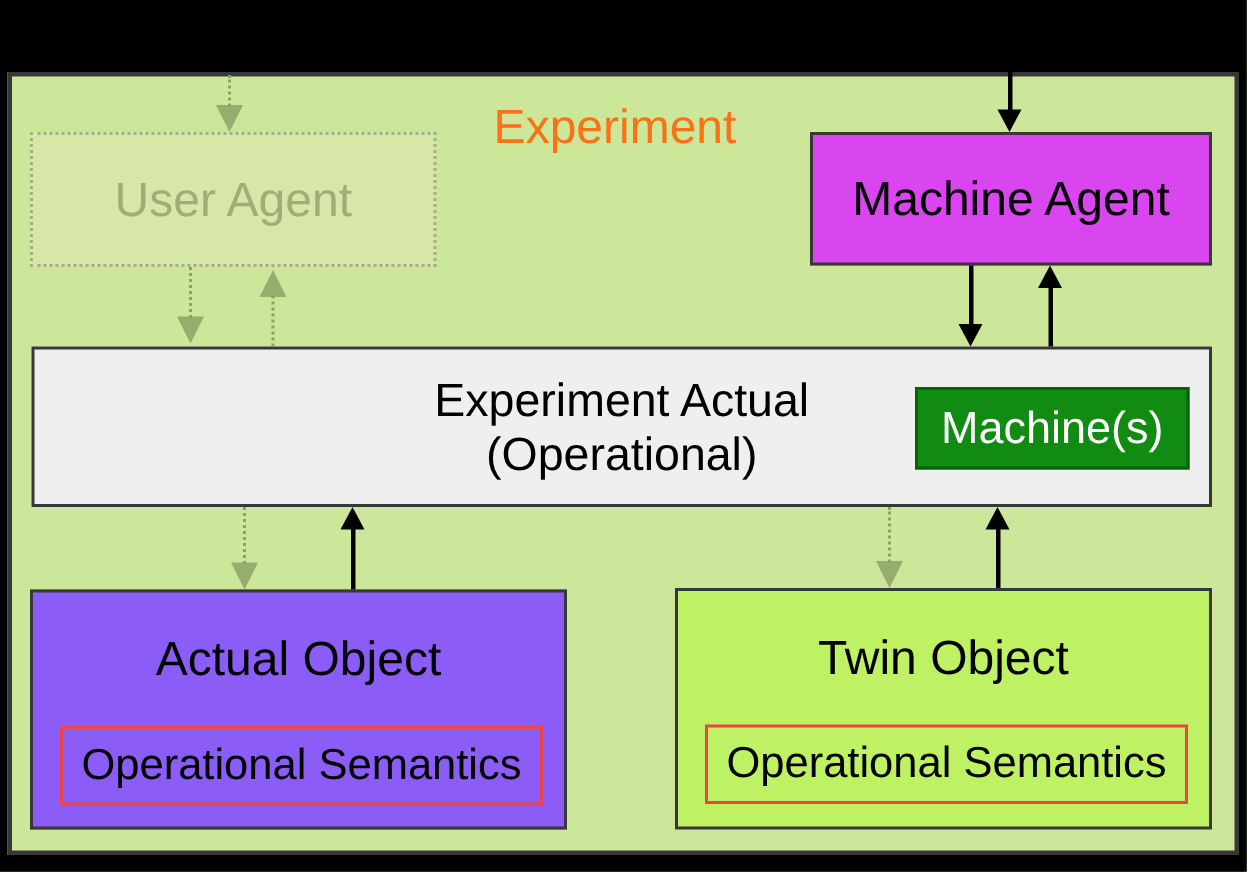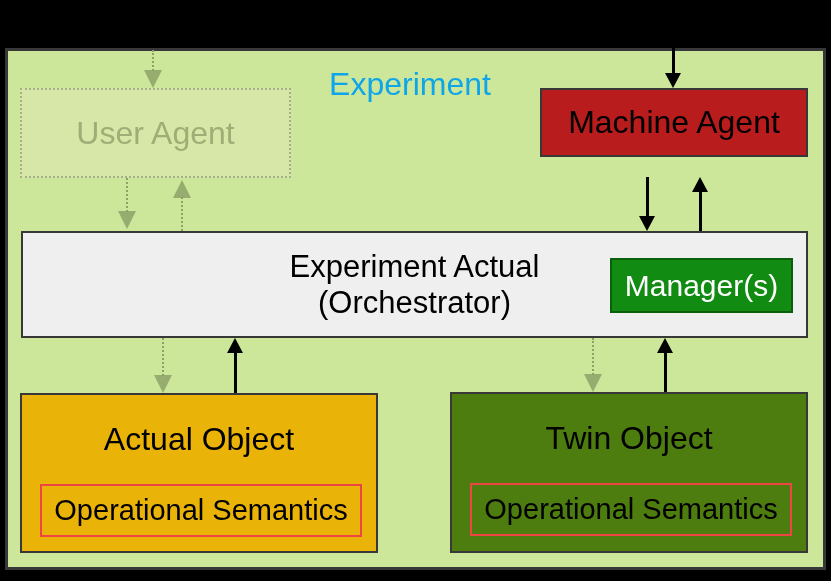--- a/index.html
+++ b/index.html
@@ -22,60 +22,60 @@
     box-sizing:border-box;
     display:flex;align-items:center;justify-content:center;
     text-align:right;
     color:#000;
   }
   .diagram-title{
     position:absolute;
     left:280px;top:66px;width:260px;
     text-align:center;
     font-size:32px;
-    color:#0ea5e9;
+    color:#f97316;
   }
   .user-agent{
     left:20px;top:88px;width:271px;height:90px;
     background:#d7e7a8;
     border:2px dotted #a3b088;
     color:#9fae76;
     font-size:32px;
   }
   .machine-agent{
-    left:540px;top:88px;width:268px;height:69px;
-    background:#b91c1c;
+    left:540px;top:88px;width:268px;height:89px;
+    background:#d946ef;
     border:2px solid #383838;
     font-size:32px;
   }
   .experiment-manager{
     left:21px;top:231px;width:787px;height:107px;
     background:#efefef;
     border:2px solid #383838;
     font-size:31px;
     line-height:1.15;
     flex-direction:column;
   }
   .workflow{
     left:610px;top:258px;width:183px;height:55px;
     background:#118b11;
     border:2px solid #0a5f0a;
     color:#fff;
     font-size:30px;
   }
   .actual-object{
     left:20px;top:393px;width:358px;height:160px;
-    background:#eab308;
+    background:#8b5cf6;
     border:2px solid #383838;
     font-size:32px;
     flex-direction:column;justify-content:flex-start;
   }
   .twin-object{
     left:450px;top:392px;width:358px;height:161px;
-    background:#4d7c0f;
+    background:#bef264;
     border:2px solid #383838;
     font-size:32px;
     flex-direction:column;justify-content:flex-start;
   }
   .object-label{
     height:88px;display:flex;align-items:center;justify-content:center;
   }
   .op-semantics{
     position:absolute;
     left:18px;top:89px;width:322px;height:53px;
@@ -113,25 +113,25 @@
   <div class="node user-agent">
     <span>User Agent</span>
   </div>
 
   <div class="node machine-agent">
     <span>Machine Agent</span>
   </div>
 
   <div class="node experiment-manager">
     <span>Experiment Actual</span>
-    <span>(Orchestrator)</span>
+    <span>(Operational)</span>
   </div>
 
   <div class="node workflow">
-    <span>Manager(s)</span>
+    <span>Machine(s)</span>
   </div>
 
   <div class="node actual-object">
     <div class="object-label">Actual Object</div>
     <div class="op-semantics">
       <span>Operational Semantics</span>
     </div>
   </div>
 
   <div class="node twin-object">

